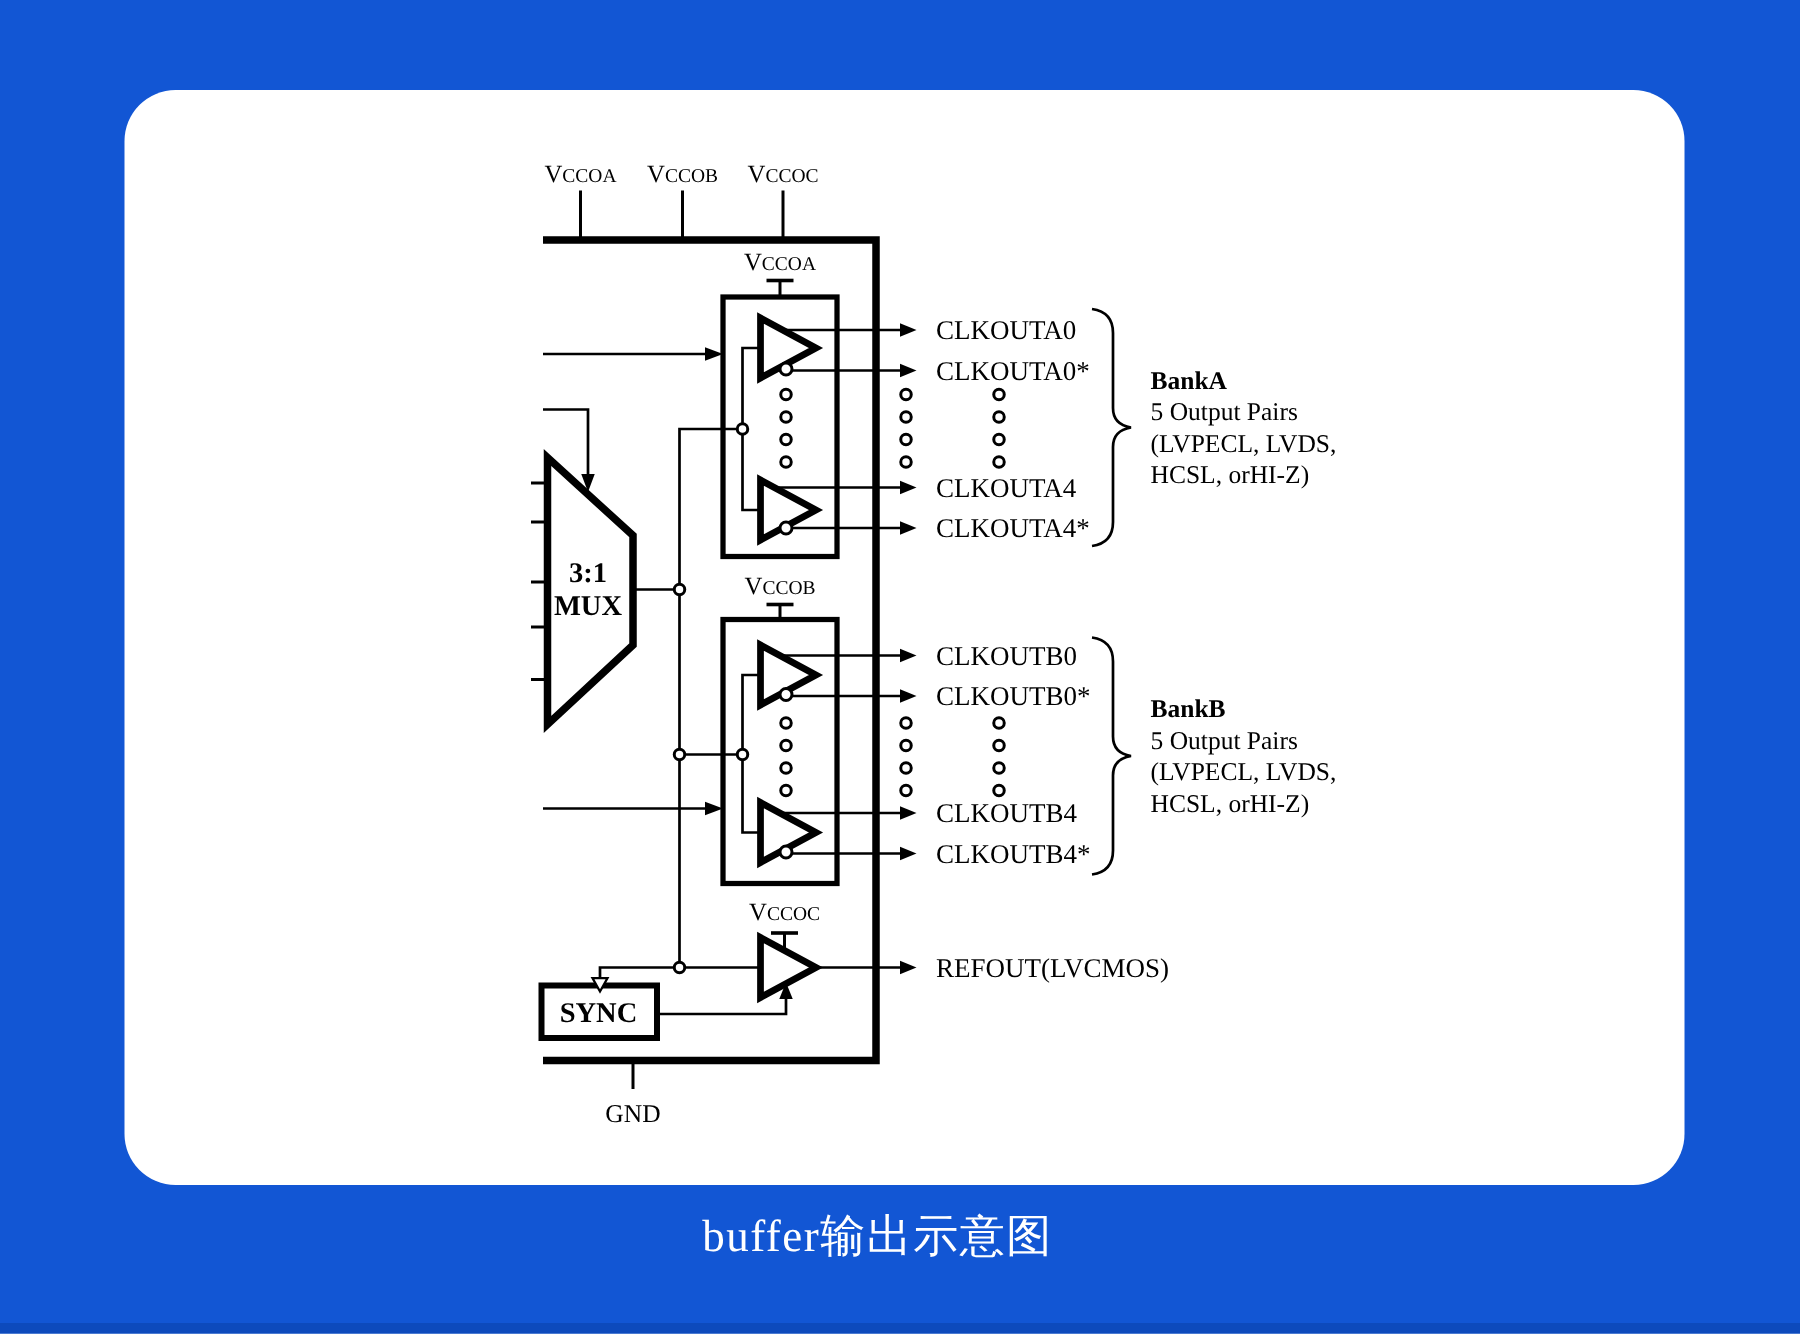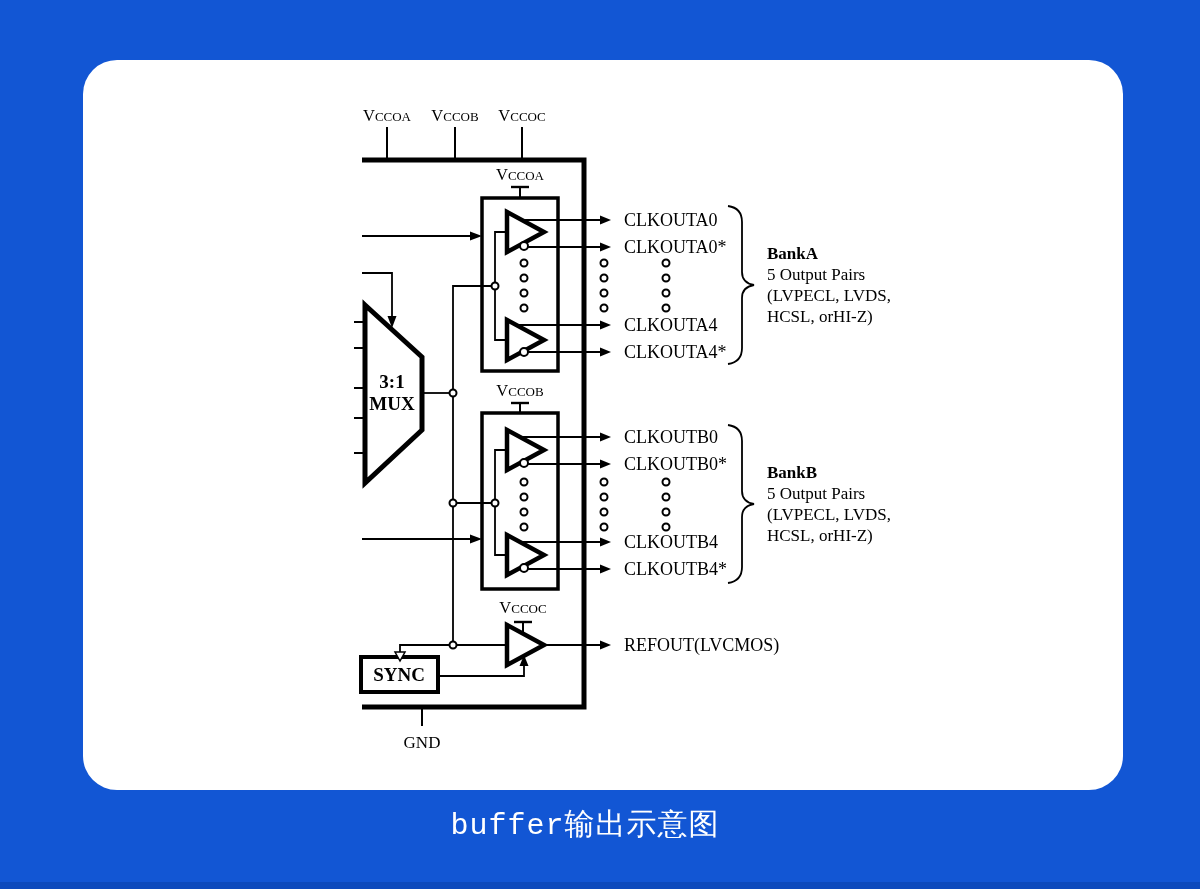--- a/index.html
+++ b/index.html
@@ -16,21 +16,21 @@
   }
   .card {
     position:absolute; left:83px; top:60px; width:1040px; height:730px;
     background:#ffffff; border-radius:34px;
   }
   svg.diagram { position:absolute; left:0; top:0; }
   .caption {
     position:absolute; top:804px; left:0; width:1170px;
     text-align:center;
     color:#ffffff;
-    font-family:Liberation Mono, monospace;
+    font-family:Liberation Serif, serif;
     font-size:30px;
     letter-spacing:1px;
   }
   
   .wire   { stroke:#000; stroke-width:1.8; fill:none; }
   .thick  { stroke:#000; stroke-width:5;   fill:none; }
   .bbox   { stroke:#000; stroke-width:3.5; fill:#fff; }
   .tri    { stroke:#000; stroke-width:4.5; fill:#fff; stroke-linejoin:miter; }
   .muxp   { stroke:#000; stroke-width:5;   fill:#fff; stroke-linejoin:miter; }
   .dot    { stroke:#000; stroke-width:2;   fill:#fff; }

